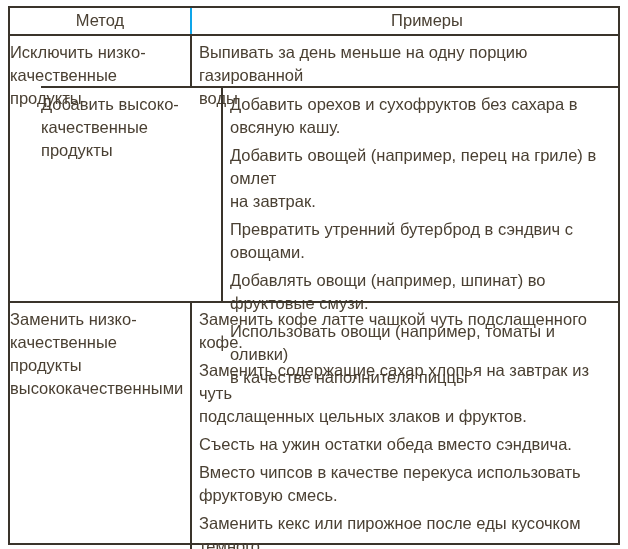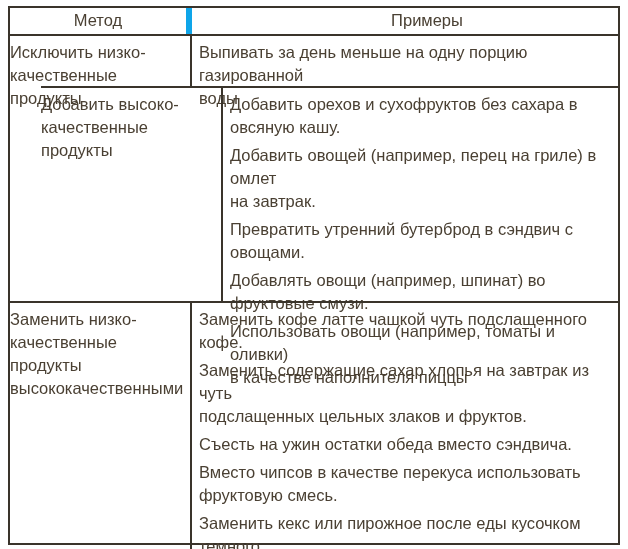--- a/index.html
+++ b/index.html
@@ -40,21 +40,21 @@
     align-items: center;
   }
   .th {
     box-sizing: border-box;
     text-align: center;
     padding: 2px 4px 3px 4px;
   }
   .th.col-method {
     width: 182px;
     flex: 0 0 182px;
-    border-right: 6px solid #0ea5e9;
+    border-right: 2px solid #0ea5e9;
     align-self: stretch;
     display: flex;
     align-items: center;
     justify-content: center;
   }
   .th.col-examples {
     flex: 1 1 auto;
     align-self: stretch;
     display: flex;
     align-items: center;

